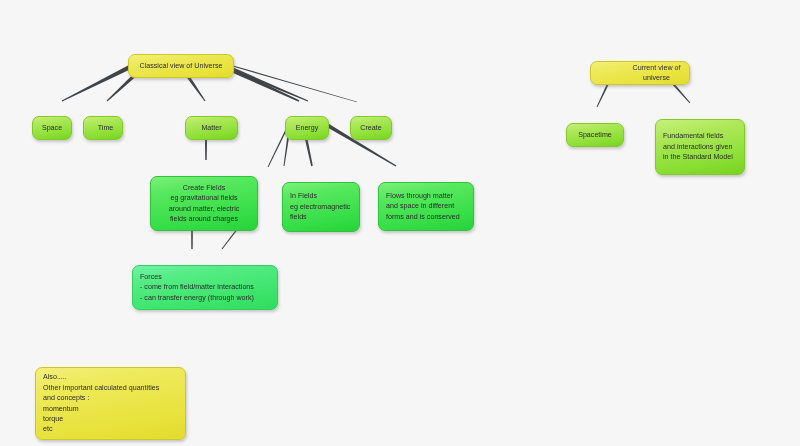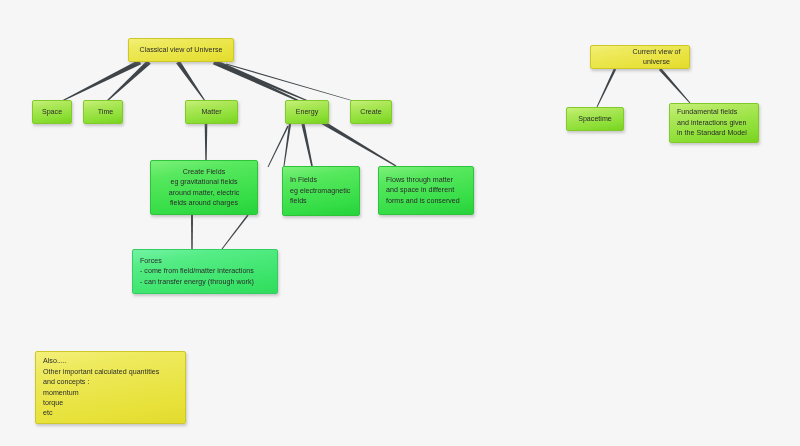--- a/index.html
+++ b/index.html
@@ -22,30 +22,31 @@
     position: absolute;
     left: 0;
     top: 0;
     width: 800px;
     height: 446px;
     pointer-events: none;
   }
   .node {
     position: absolute;
     box-sizing: border-box;
-    border-radius: 2px;
+    border-radius: 7px;
     display: flex;
     align-items: center;
     padding: 4px 7px;
     color: #2b2b2b;
     font-size: 7.1px;
     line-height: 10.4px;
     letter-spacing: 0.02px;
     white-space: pre-line;
     box-shadow: 1px 2px 3px rgba(120,120,120,0.38);
+    margin-top: 16px;
   }
   .node.center {
     justify-content: center;
     text-align: center;
   }
   .node-label {
     display: block;
     width: 100%;
   }
   
@@ -111,17 +112,17 @@
 - come from field/matter interactions
 - can transfer energy (through work)</span></div>
       <div class="node style-yellow" style="left: 35px; top: 351px; width: 151px; height: 73px;"><span class="node-label">Also.....
 Other important  calculated quantities
 and concepts :
 momentum
 torque
 etc</span></div>
       <div class="node style-yellow center" style="left: 590px; top: 45px; width: 100px; height: 24px; padding-left: 40px;"><span class="node-label">Current view of universe</span></div>
       <div class="node style-ygreen center" style="left: 566px; top: 107px; width: 58px; height: 24px; justify-content: flex-end;"><span class="node-label">Spacetime</span></div>
-      <div class="node style-ygreen" style="left: 669px; top: 103px; width: 90px; height: 40px; align-items: center;"><span class="node-label">Fundamental fields
+      <div class="node style-ygreen" style="left: 655px; top: 103px; width: 90px; height: 56px; align-items: center;"><span class="node-label">Fundamental fields
 and interactions given
 in the Standard Model</span></div>
     </div>
 </div>
 
 </body></html>

